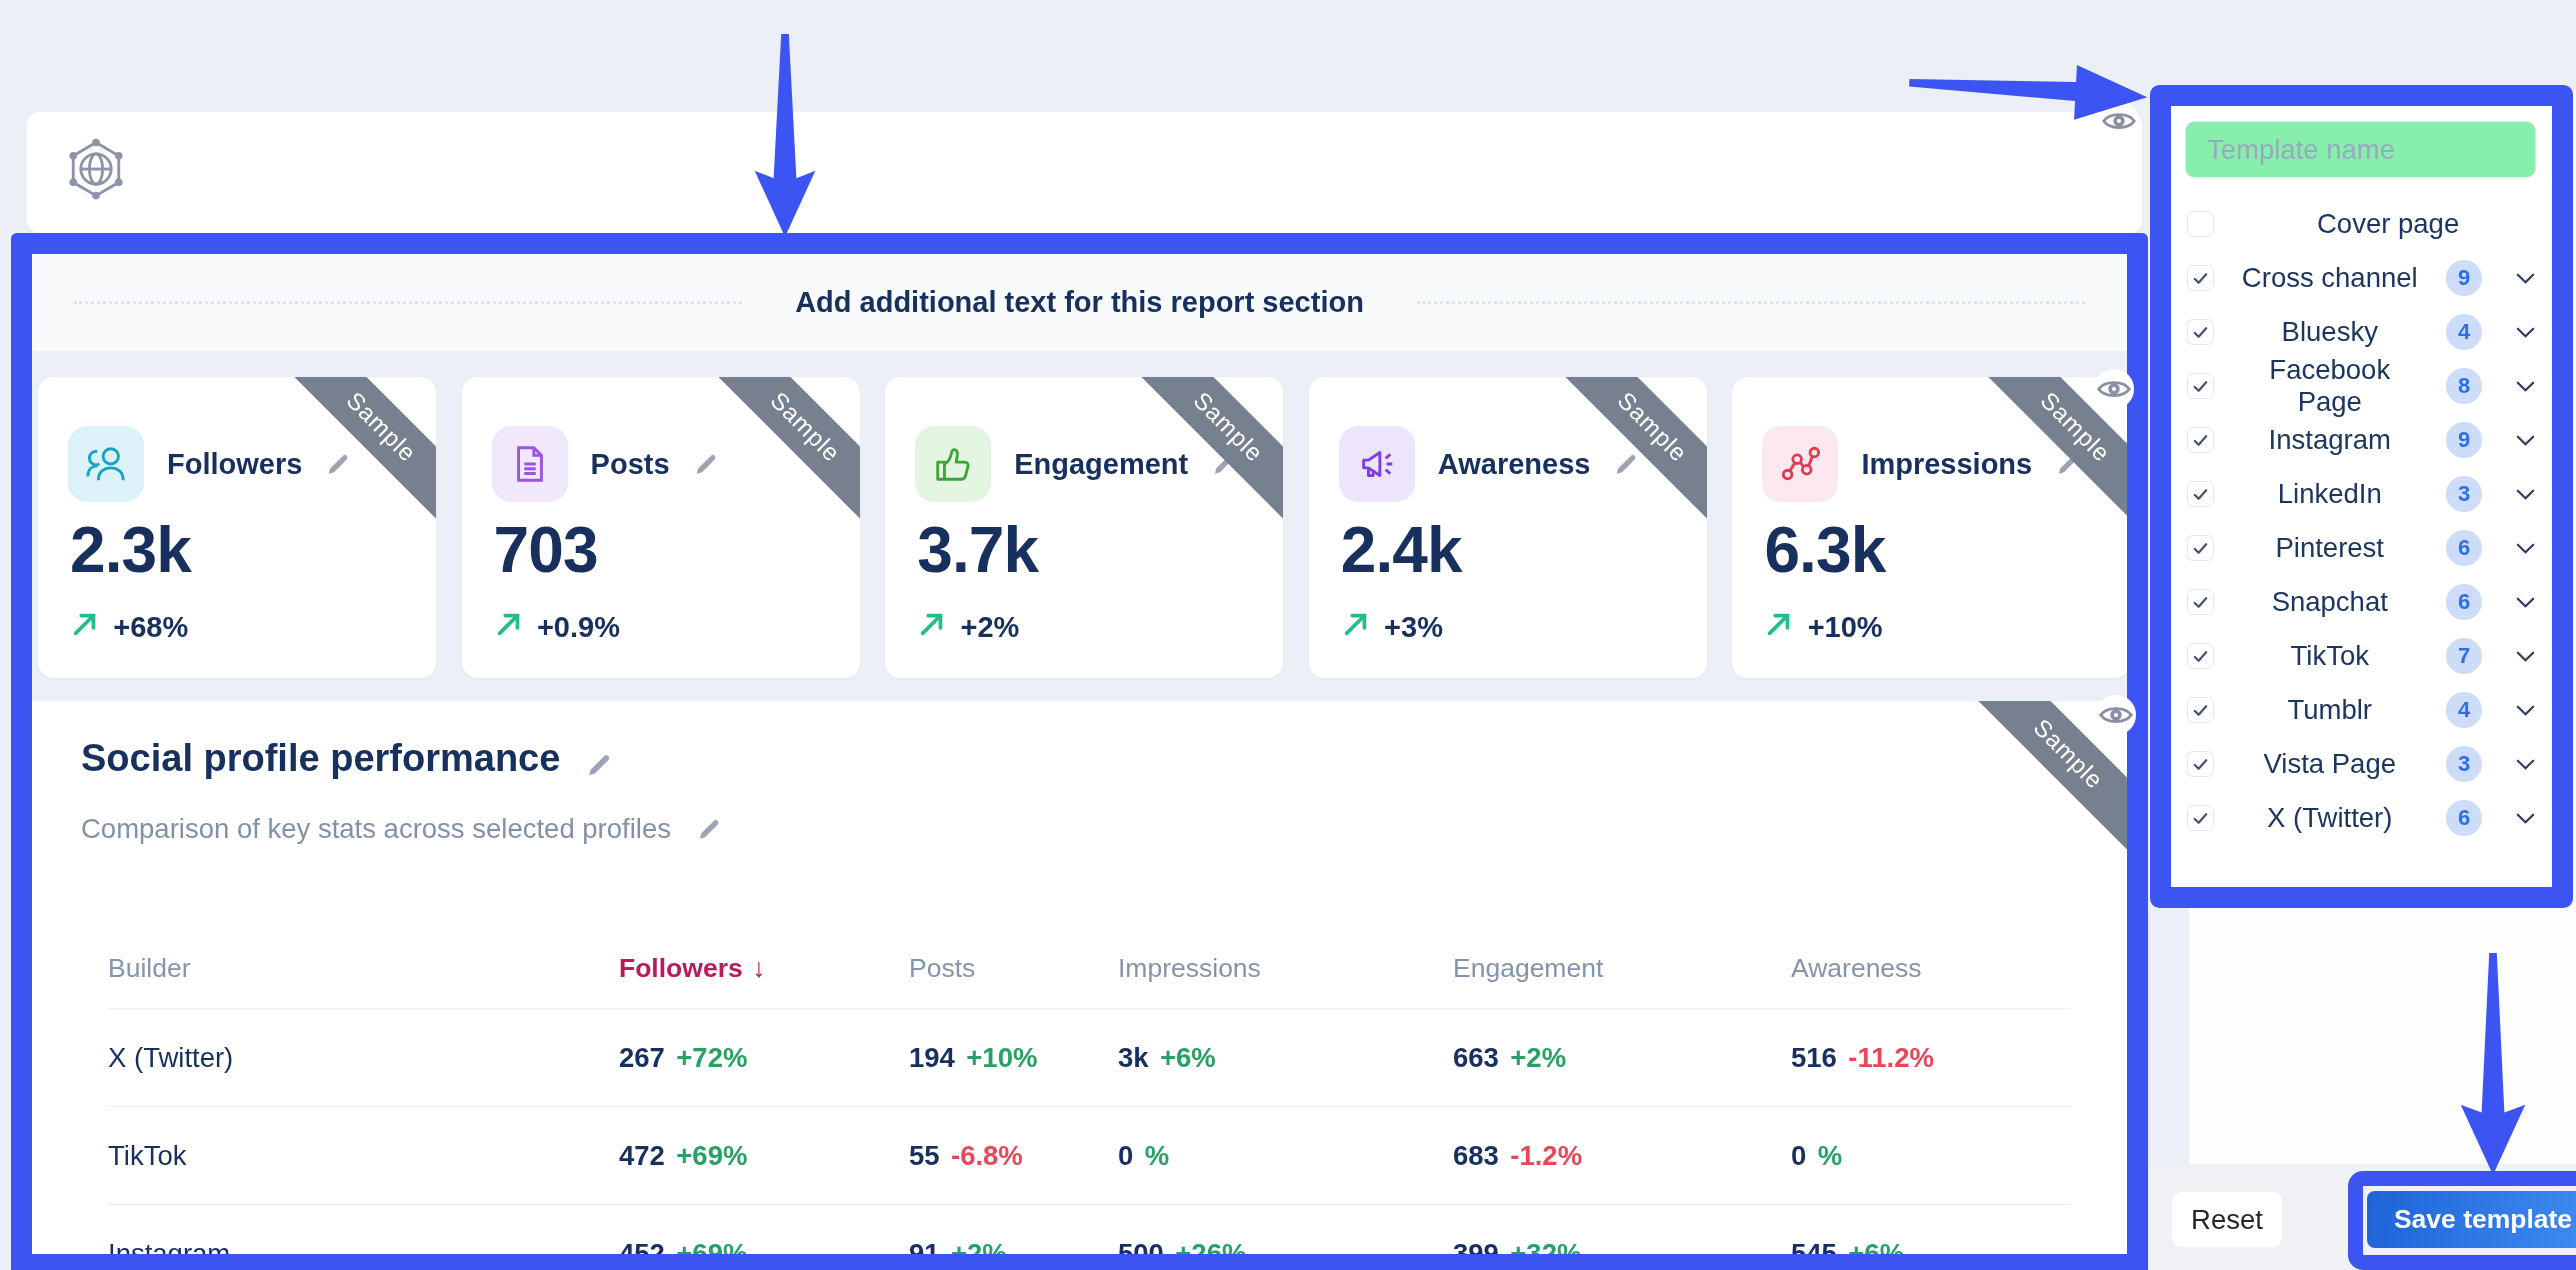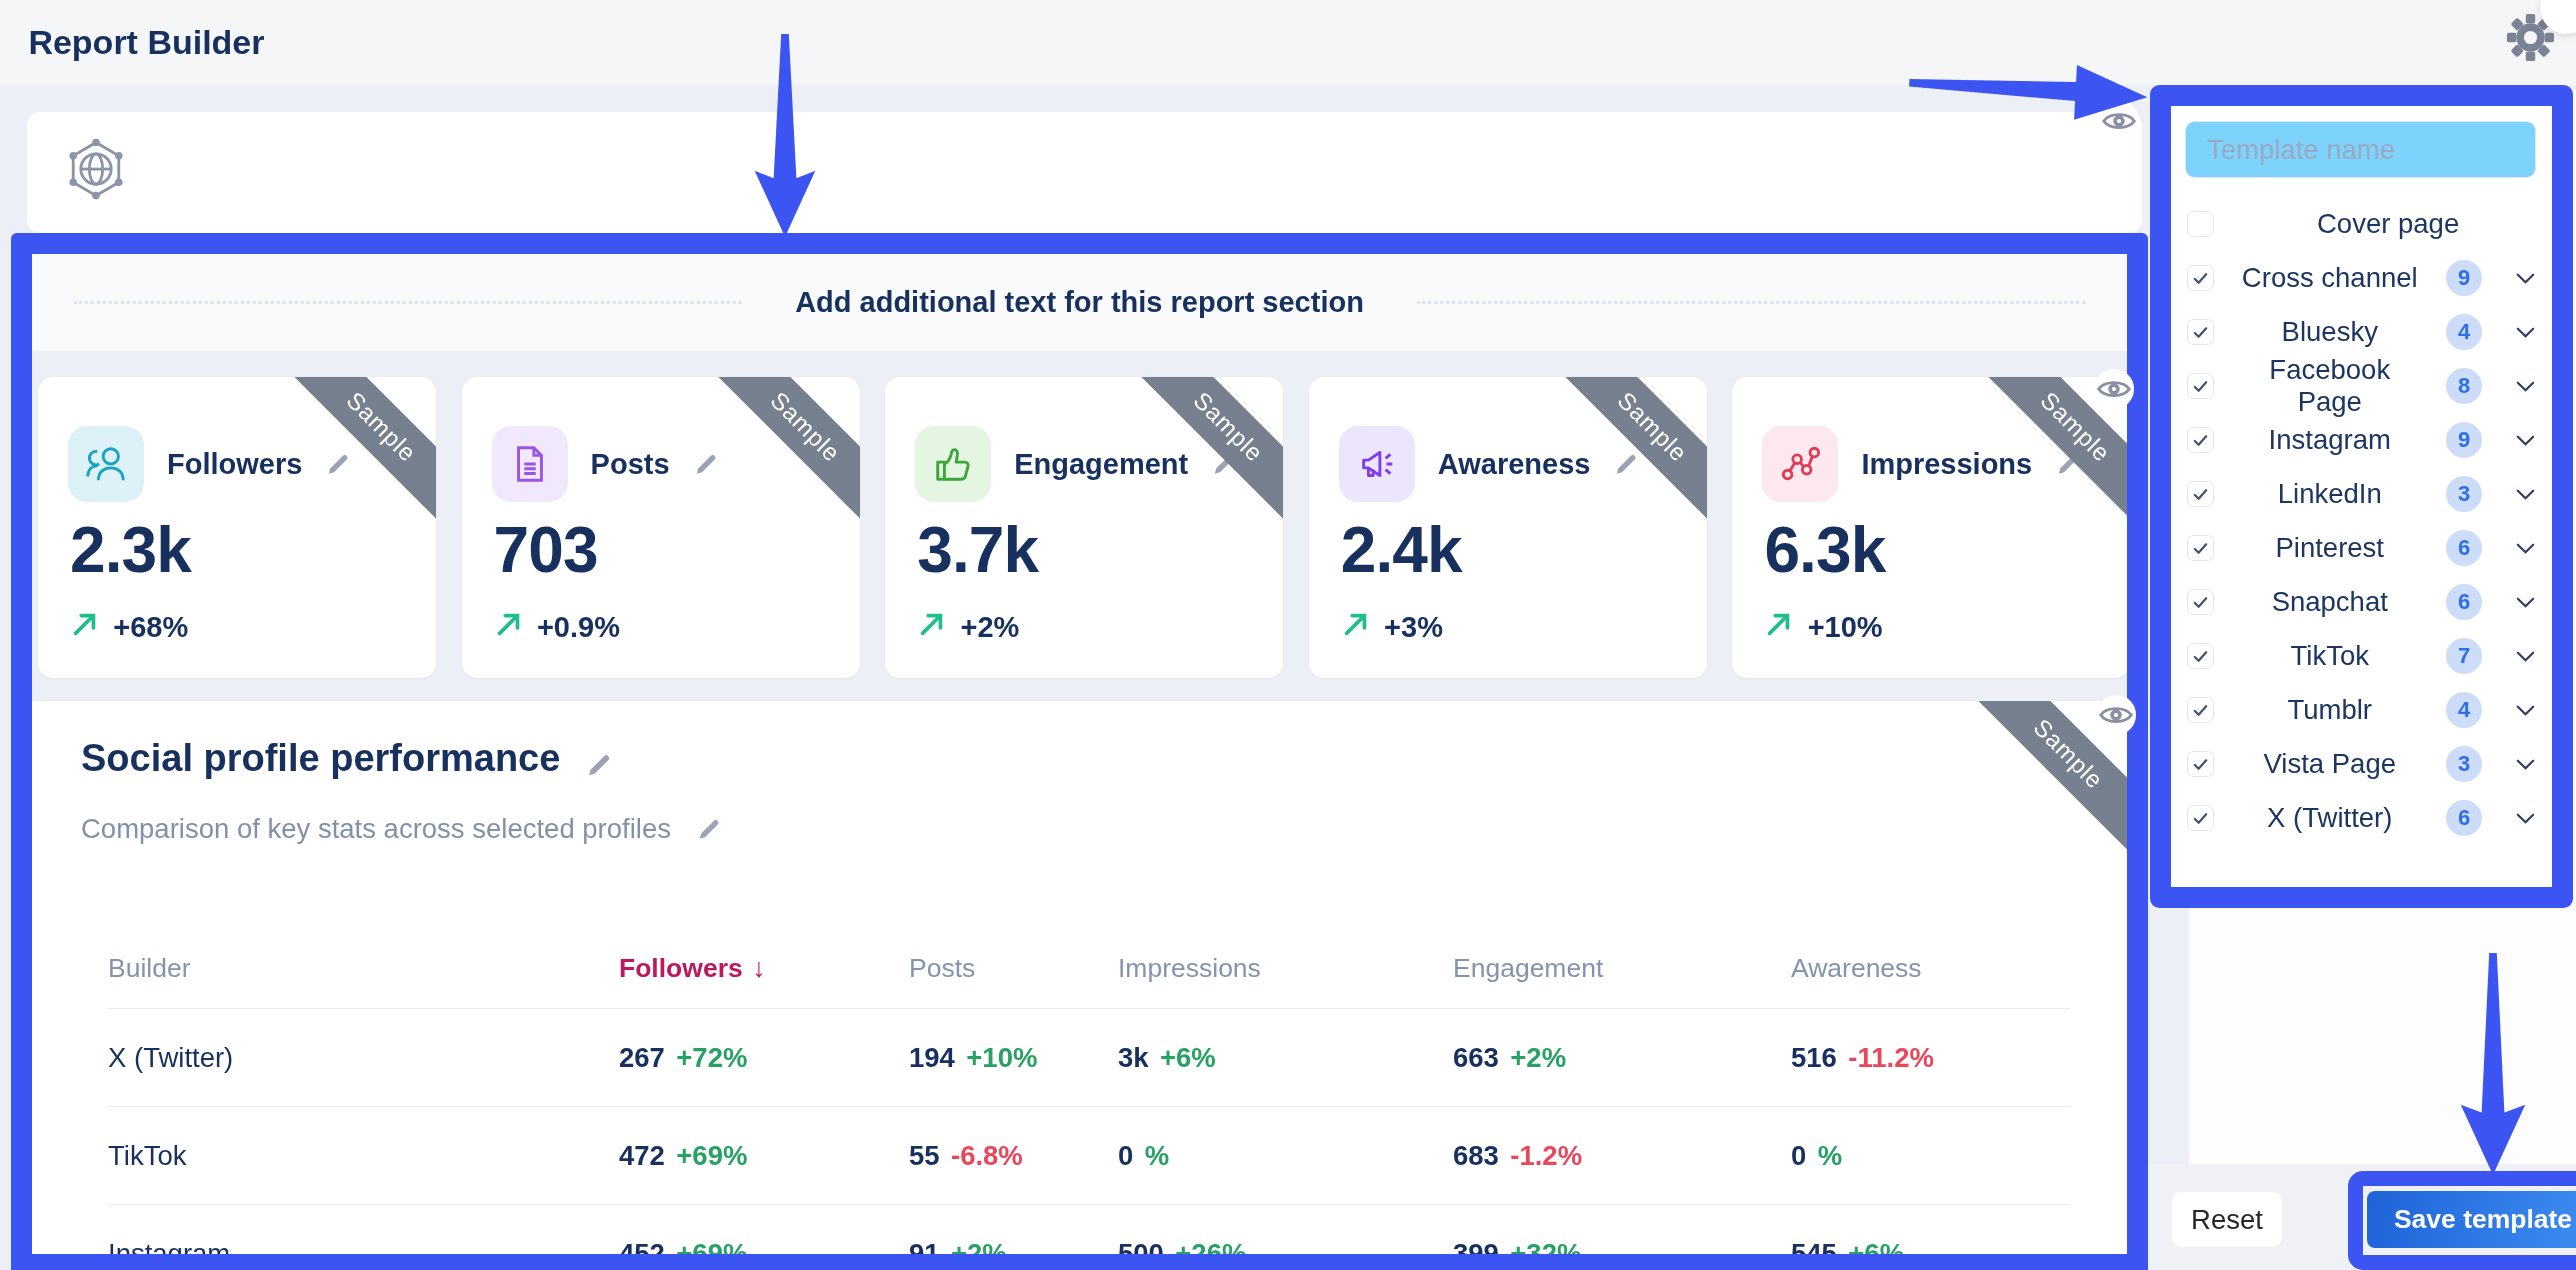--- a/index.html
+++ b/index.html
@@ -58,21 +58,21 @@
   .chg{color:#27a164;font-weight:600;margin-left:11.4px;}
   .chg.neg{color:#e8485c;}
 
   
   .right-panel-bg{position:absolute;left:2189px;top:90px;width:387px;height:1074px;background:#fdfdfe;}
   .side-border{position:absolute;left:2150px;top:85px;width:423px;height:823px;
                border:21px solid #3c55f2;border-radius:9.5px;box-sizing:border-box;z-index:31;pointer-events:none;}
   .side-panel{position:absolute;left:2170px;top:106px;width:381px;height:781px;background:#fff;z-index:20;}
   .tpl-input{position:absolute;left:15px;top:15px;width:351px;height:57px;box-sizing:border-box;
              border:1.9px solid #e3e7ef;border-radius:9.5px;font-size:27.5px;padding:0 21px;color:#1d3660;outline:none;
-             font-family:"Liberation Sans",sans-serif;background:#7dd3fc;}
+             font-family:"Liberation Sans",sans-serif;background:#86efac;}
   .tpl-input::placeholder{color:#9aa9c0;}
   .side-list{position:absolute;left:0;top:91px;width:381px;text-align:center;}
   .side-item{display:flex;align-items:center;height:54px;padding:0 13.3px 0 17px;gap:25px;cursor:pointer;}
   .cbx{width:26.5px;height:26.5px;border:1.9px solid #e2e6ee;border-radius:6.6px;box-sizing:border-box;
        display:flex;align-items:center;justify-content:center;background:#fff;flex:0 0 auto;}
   .cbx .tick{visibility:hidden;}
   .cbx.on .tick{visibility:visible;}
   .side-label{flex:1;font-size:27.5px;color:#1d3660;}
   .badge{min-width:36px;height:36px;border-radius:18px;background:#cddcf8;color:#2e6fe9;
          font-size:22px;font-weight:700;display:flex;align-items:center;justify-content:center;flex:0 0 auto;}
@@ -89,44 +89,20 @@
             background:linear-gradient(100deg,#1f63d8 0%,#3f8ef2 100%);color:#fff;font-size:26.5px;font-weight:600;
             display:flex;align-items:center;justify-content:center;cursor:pointer;z-index:33;}
 
   .arrow{position:absolute;z-index:60;pointer-events:none;}
 </style>
 </head>
 <body>
 
 <div class="stage">
 
-  <div class="hdr">
-    <div class="hdr-title">Report Builder</div>
-    <div class="gear">
-      <svg width="49" height="49" viewBox="0 0 52 52">
-        <g fill="#7b8294">
-          <g transform="translate(26,26)">
-            <rect x="-5" y="-25" width="10" height="10" rx="2"></rect>
-              <rect x="-5" y="15" width="10" height="10" rx="2"></rect>
-            <rect x="-25" y="-5" width="10" height="10" rx="2"></rect>
-              <rect x="15" y="-5" width="10" height="10" rx="2"></rect>
-            <g transform="rotate(45)">
-              <rect x="-5" y="-25" width="10" height="10" rx="2"></rect>
-                <rect x="-5" y="15" width="10" height="10" rx="2"></rect>
-              <rect x="-25" y="-5" width="10" height="10" rx="2"></rect>
-                <rect x="15" y="-5" width="10" height="10" rx="2"></rect>
-            </g>
-            <circle r="15"></circle>
-          </g>
-          <circle cx="26" cy="26" r="7" fill="#f5f6f8"></circle>
-        </g>
-      </svg>
-    </div>
-    <div class="float-bubble"></div>
-  </div>
 
   <div class="globe-card">
     <div class="globe-ic">
       <svg width="74" height="74" viewBox="0 0 78 78" fill="none" stroke="#8d94a7" stroke-width="3">
         <polygon points="39,10 63,24 63,52 39,66 15,52 15,24"></polygon>
         <circle cx="39" cy="38" r="16"></circle>
         <ellipse cx="39" cy="38" rx="7" ry="16"></ellipse>
         <line x1="23" y1="38" x2="55" y2="38"></line>
         <g fill="#8d94a7" stroke="none">
           <circle cx="39" cy="10" r="4"></circle>

